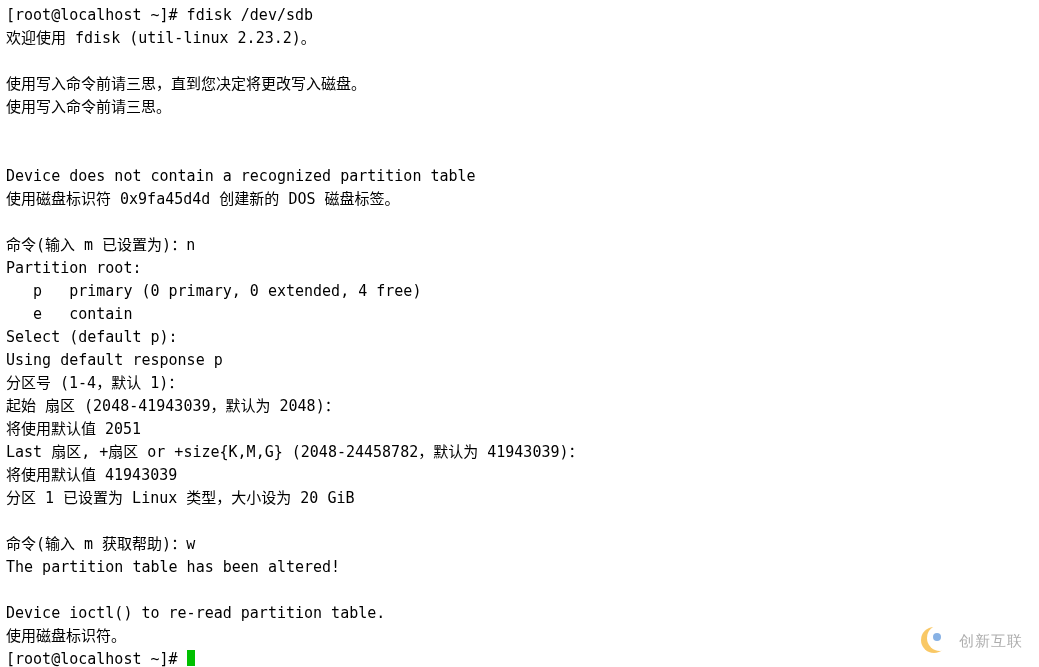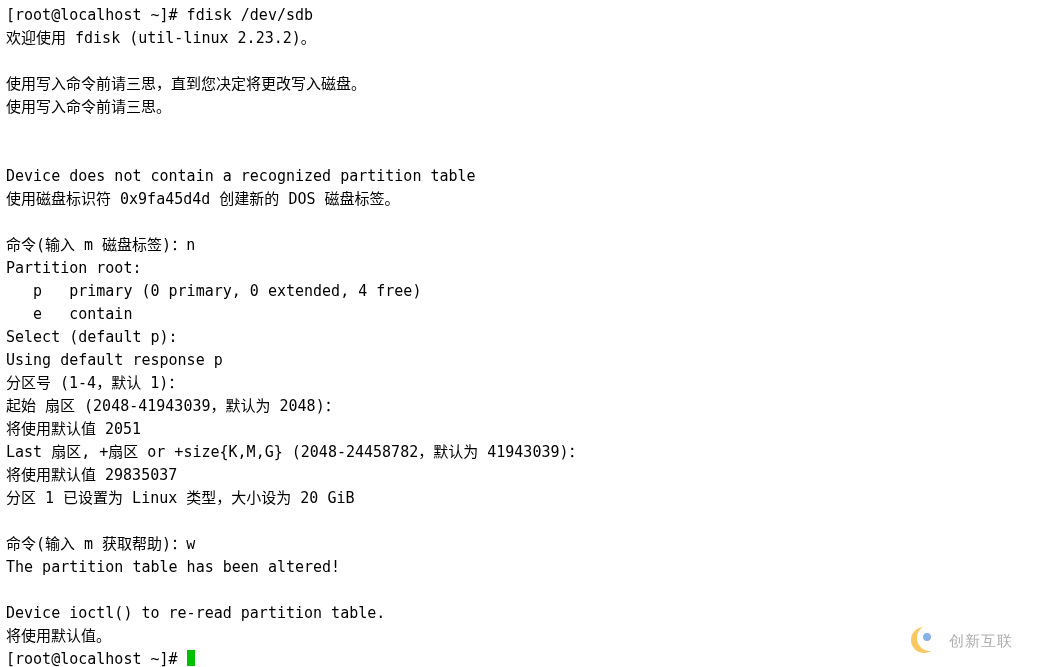--- a/index.html
+++ b/index.html
@@ -22,21 +22,21 @@
   .cursor {
     display: inline-block;
     width: 8px;
     height: 16px;
     background: #00c000;
     vertical-align: text-bottom;
     margin-bottom: 2px;
   }
   .watermark {
     position: absolute;
-    right: 26px;
+    right: 16px;
     bottom: 14px;
     display: flex;
     align-items: center;
     opacity: 0.6;
     pointer-events: none;
     gap: 12px;
   }
   .wm-icon {
     width: 26px;
     height: 26px;
@@ -75,38 +75,38 @@
 <div class="terminal"><span>[root@localhost ~]# fdisk /dev/sdb</span>
 <span>欢迎使用 fdisk (util-linux 2.23.2)。</span>
 <span></span>
 <span>使用写入命令前请三思，直到您决定将更改写入磁盘。</span>
 <span>使用写入命令前请三思。</span>
 <span></span>
 <span></span>
 <span>Device does not contain a recognized partition table</span>
 <span>使用磁盘标识符 0x9fa45d4d 创建新的 DOS 磁盘标签。</span>
 <span></span>
-<span>命令(输入 m 磁盘标签)：n</span>
+<span>命令(输入 m 已设置为)：n</span>
 <span>Partition root:</span>
 <span>   p   primary (0 primary, 0 extended, 4 free)</span>
 <span>   e   contain</span>
 <span>Select (default p):</span>
 <span>Using default response p</span>
 <span>分区号 (1-4，默认 1)：</span>
 <span>起始 扇区 (2048-41943039，默认为 2048)：</span>
 <span>将使用默认值 2051</span>
 <span>Last 扇区, +扇区 or +size{K,M,G} (2048-24458782，默认为 41943039)：</span>
-<span>将使用默认值 29835037</span>
+<span>将使用默认值 41943039</span>
 <span>分区 1 已设置为 Linux 类型，大小设为 20 GiB</span>
 <span></span>
 <span>命令(输入 m 获取帮助)：w</span>
 <span>The partition table has been altered!</span>
 <span></span>
 <span>Device ioctl() to re-read partition table.</span>
-<span>将使用默认值。</span>
+<span>使用磁盘标识符。</span>
 <span>[root@localhost ~]# </span><span class="cursor"></span></div>
 
 <div class="watermark">
   <div class="wm-icon">
     <div class="crescent"></div>
     <div class="crescent-cut"></div>
     <div class="dot"></div>
   </div>
   <div class="wm-text">创新互联</div>
 </div>

